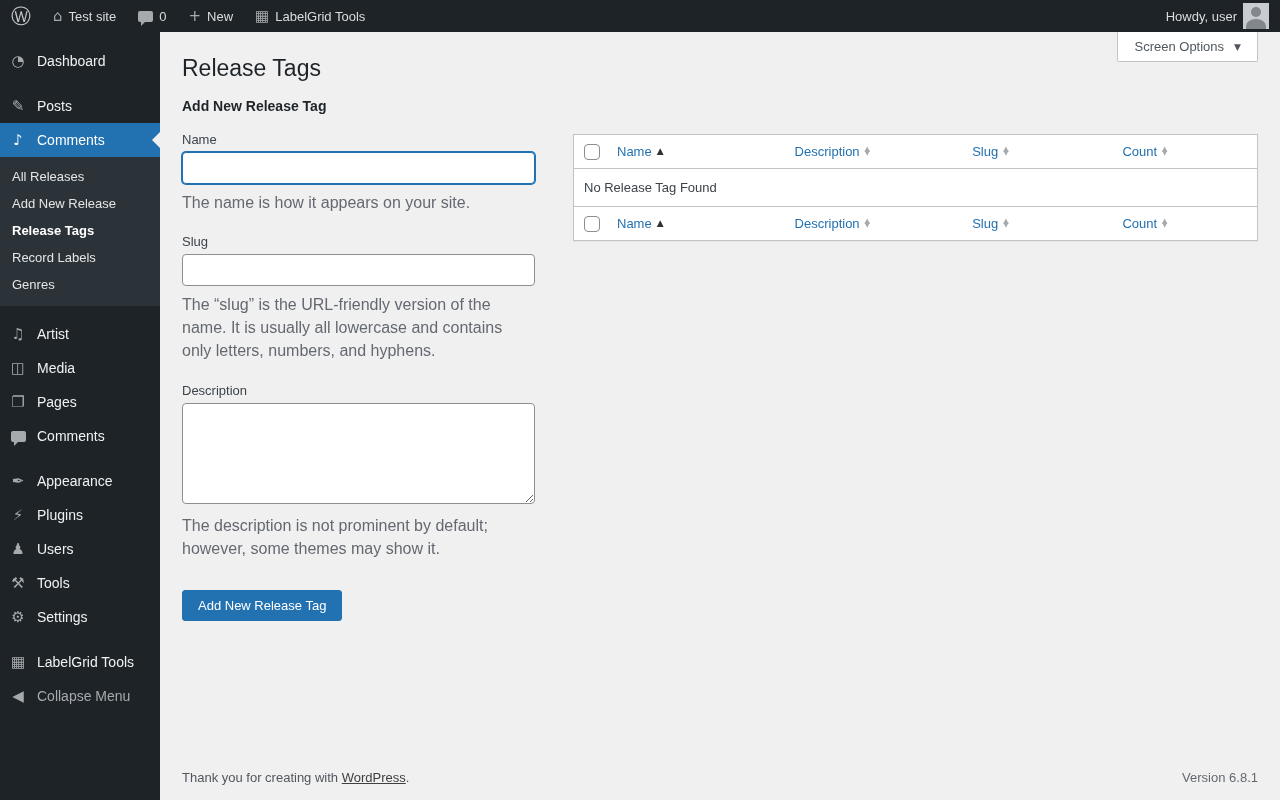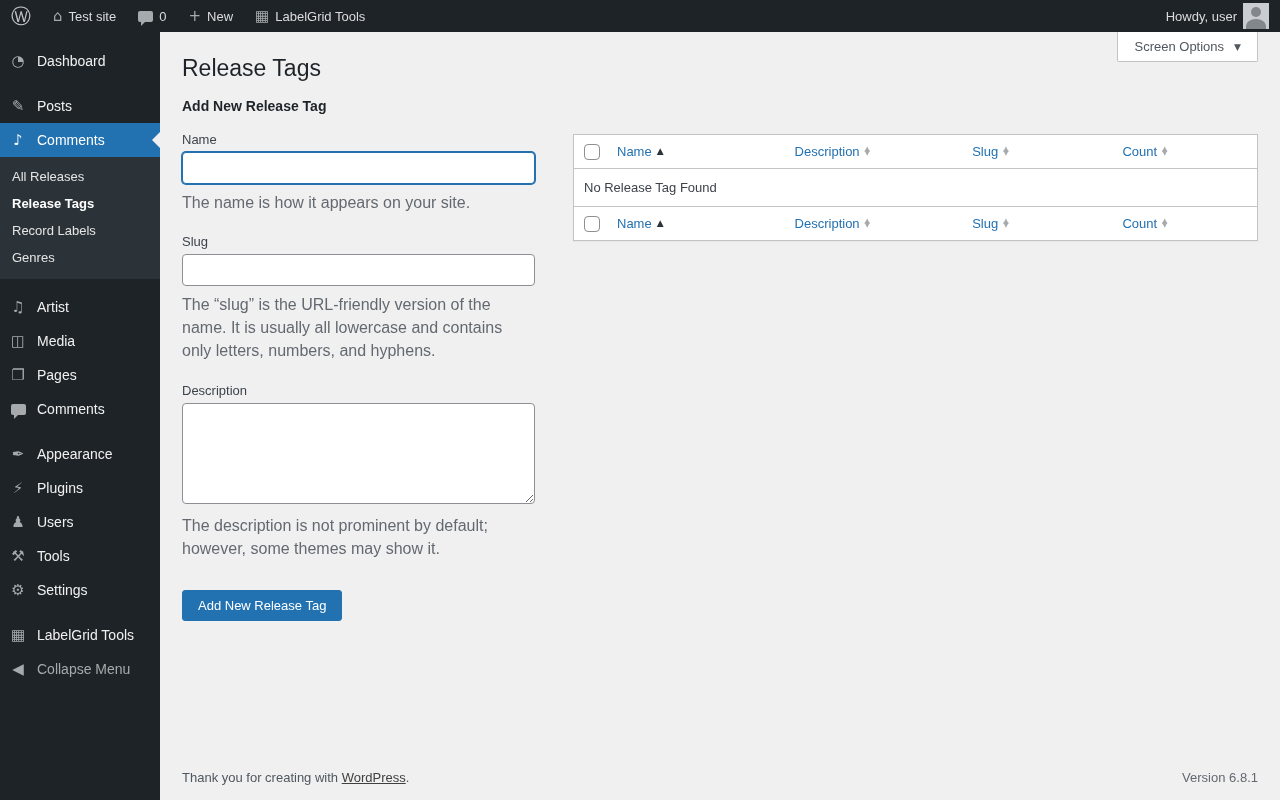--- a/index.html
+++ b/index.html
@@ -173,20 +173,21 @@
     <div class="menu-item">
       <span class="menu-icon icon-glyph">✎</span>
       <span class="menu-label">Posts</span>
     </div>
     <div class="menu-item active">
       <span class="menu-icon icon-glyph">♪</span>
       <span class="menu-label">Comments</span>
     </div>
     <div class="submenu">
       <div class="submenu-item">All Releases</div>
+      <div class="submenu-item">Add New Release</div>
       <div class="submenu-item current">Release Tags</div>
       <div class="submenu-item">Record Labels</div>
       <div class="submenu-item">Genres</div>
     </div>
     <div class="separator"></div>
     <div class="menu-item">
       <span class="menu-icon icon-glyph">♫</span>
       <span class="menu-label">Artist</span>
     </div>
     <div class="menu-item">

